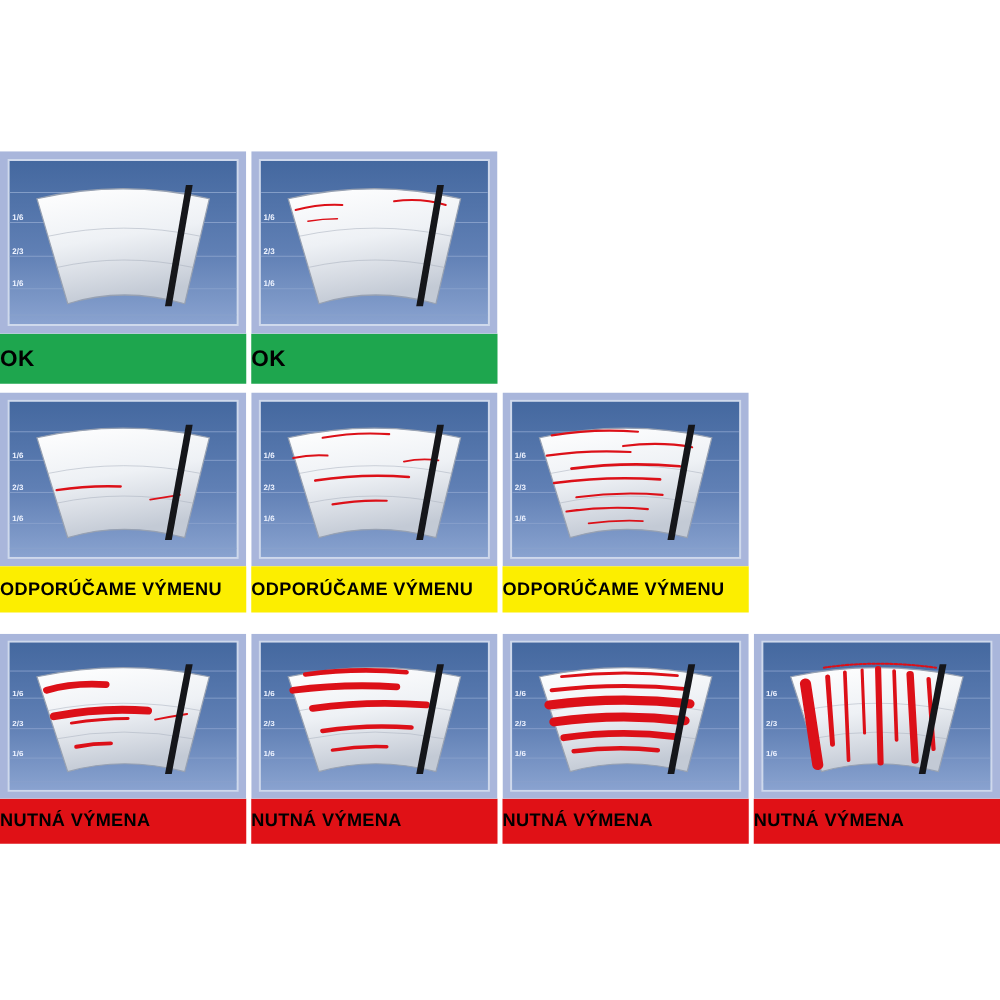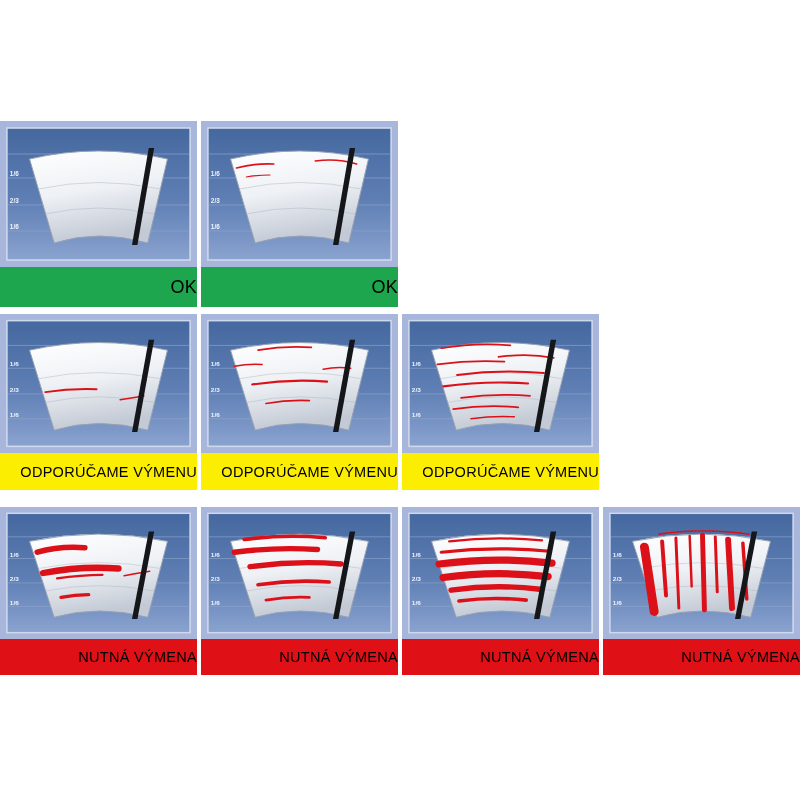--- a/index.html
+++ b/index.html
@@ -1,21 +1,21 @@
 <!DOCTYPE html>
 <html><head>
 <meta charset="utf-8">
 <style>
   html,body{margin:0;padding:0;background:#ffffff;}
   body{width:800px;height:800px;font-family:"Liberation Sans",sans-serif;overflow:hidden;}
   #board{position:relative;width:800px;height:800px;background:#ffffff;}
   .cell{position:absolute;margin:0;padding:0;width:197px;}
   .panel{width:100%;}
   .panel svg{display:block;width:100%;height:100%;}
-  .bar{display:flex;align-items:center;justify-content:flex-end;font-weight:normal;color:#000;}
+  .bar{display:flex;align-items:center;justify-content:flex-start;font-weight:bold;color:#000;}
   .bar span{letter-spacing:.3px;white-space:nowrap;}
 </style>
 </head>
 <body>
 
 <svg width="0" height="0" style="position:absolute" aria-hidden="true">
   <defs>
     <linearGradient id="gScreen" x1="0" y1="0" x2="0" y2="1">
       <stop offset="0" stop-color="#44689f"></stop>
       <stop offset="0.55" stop-color="#5f7fb4"></stop>

